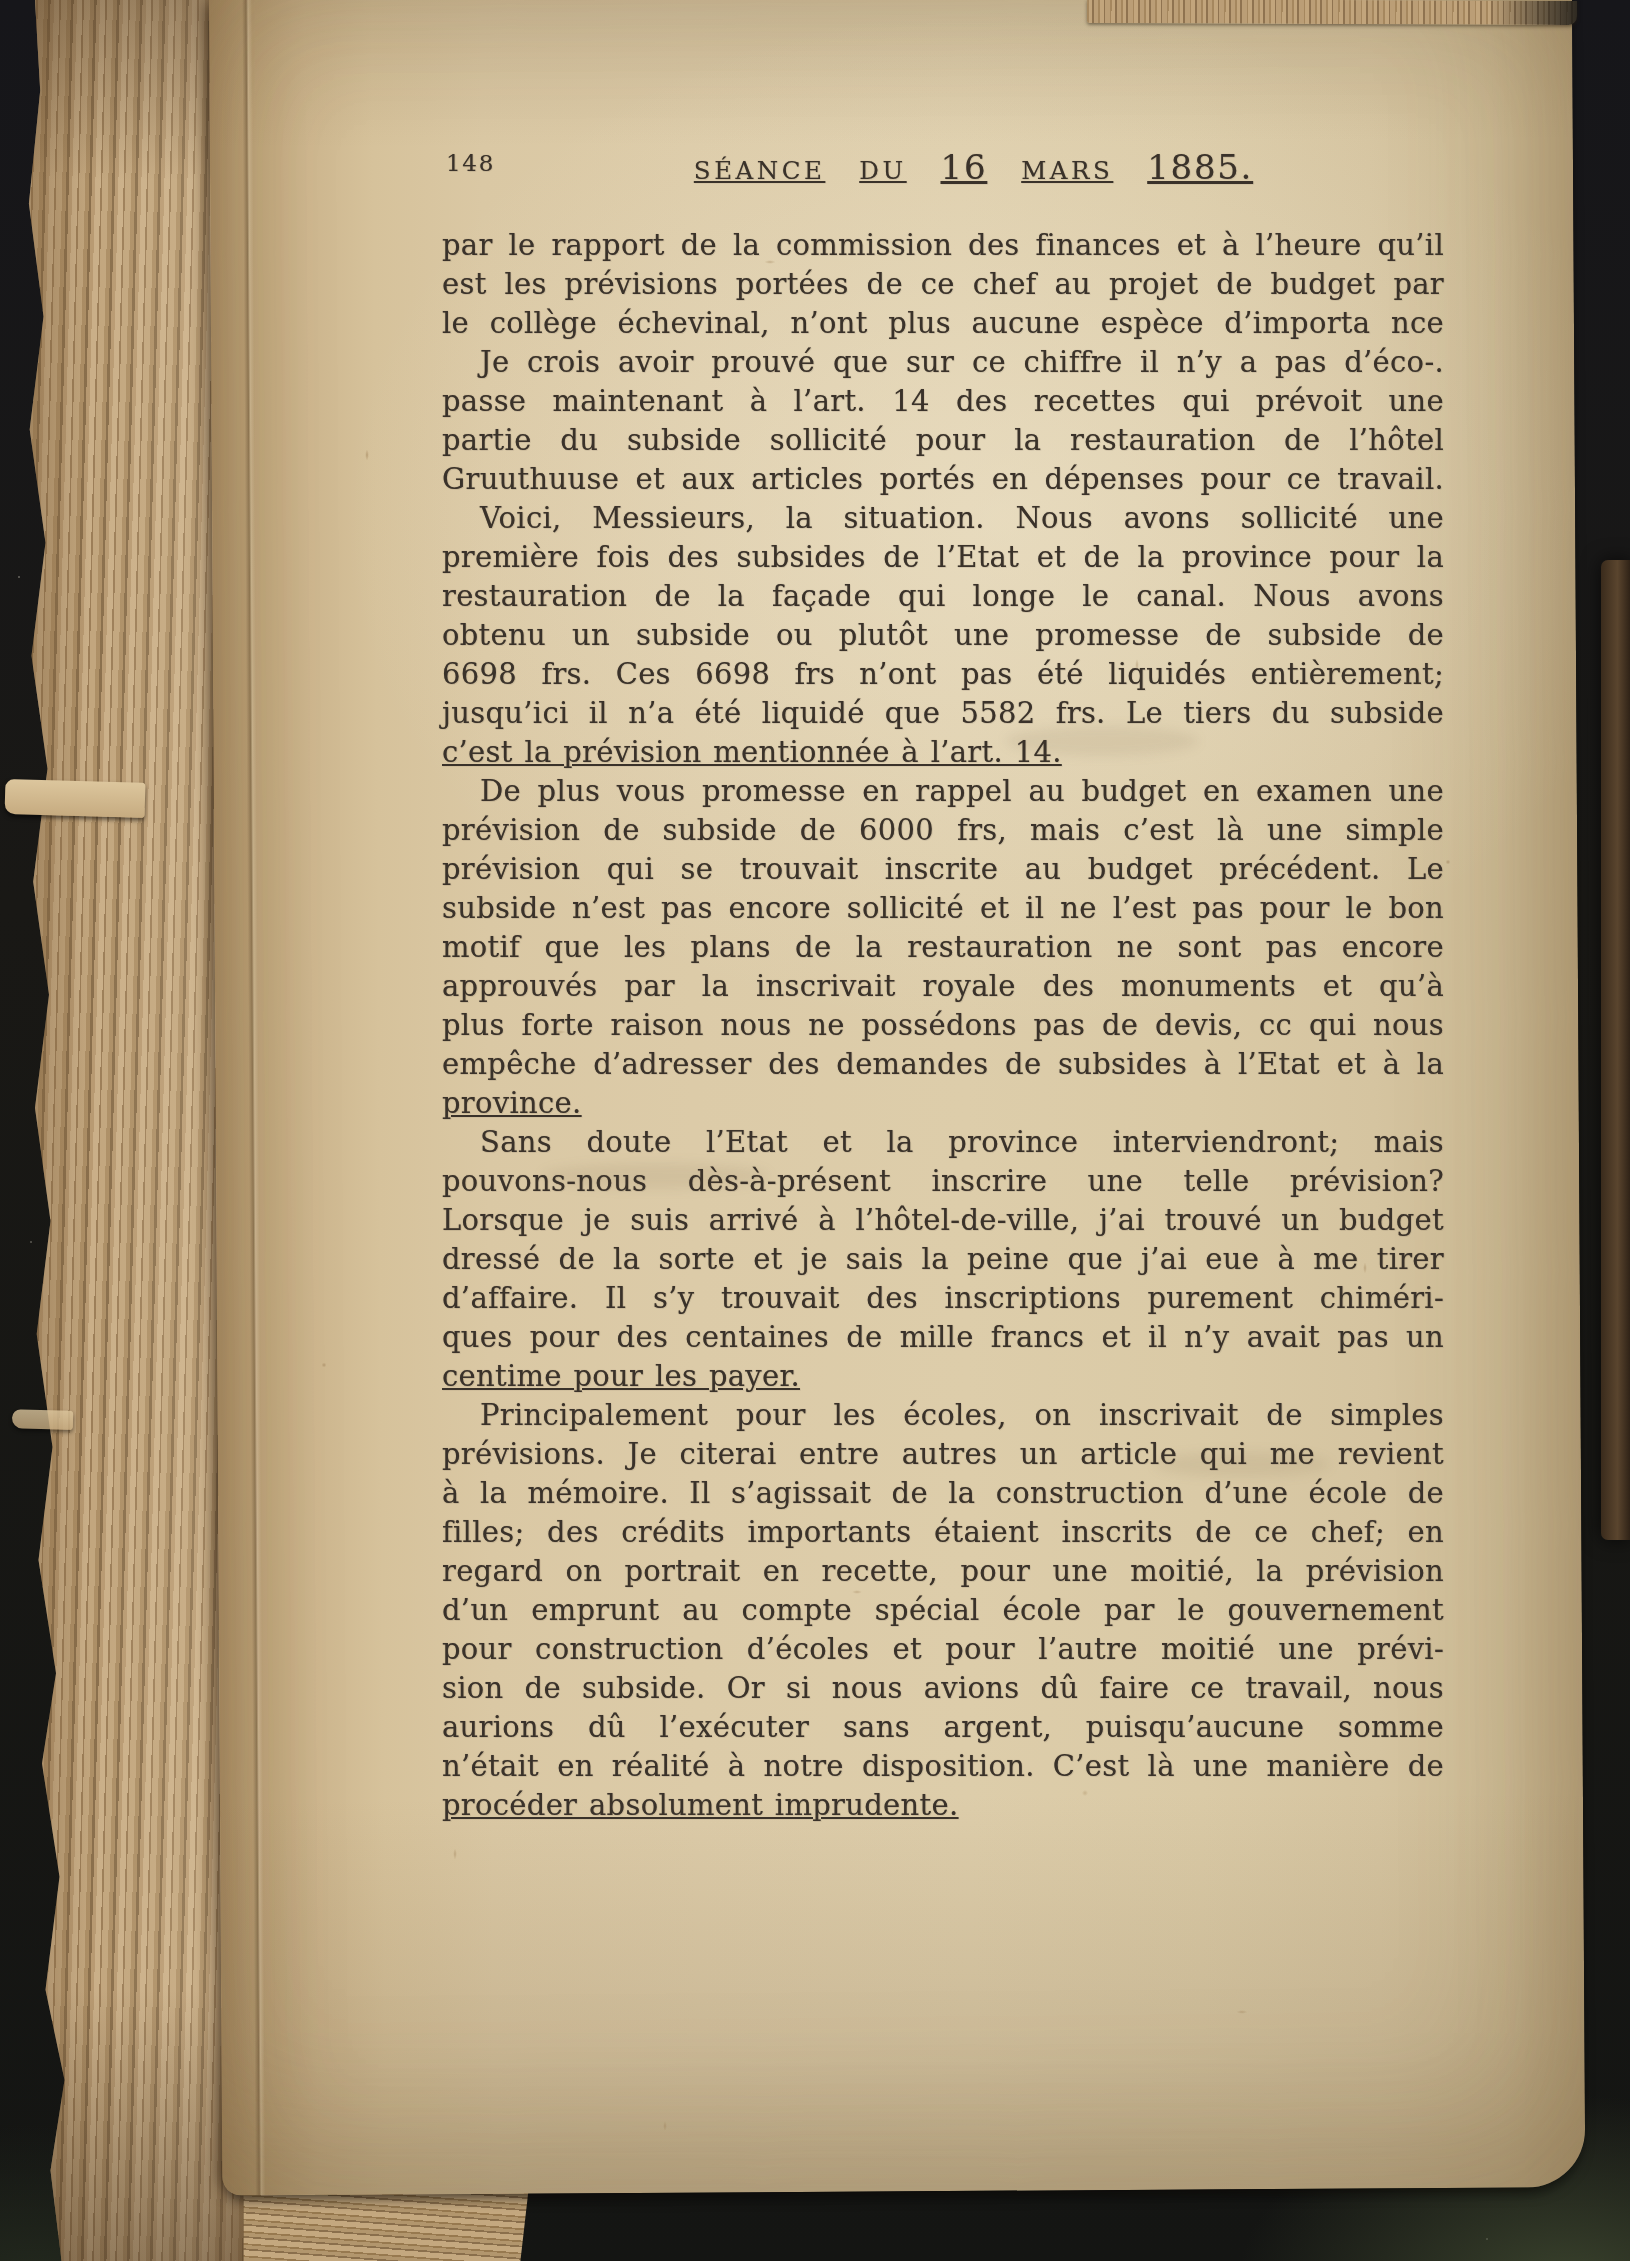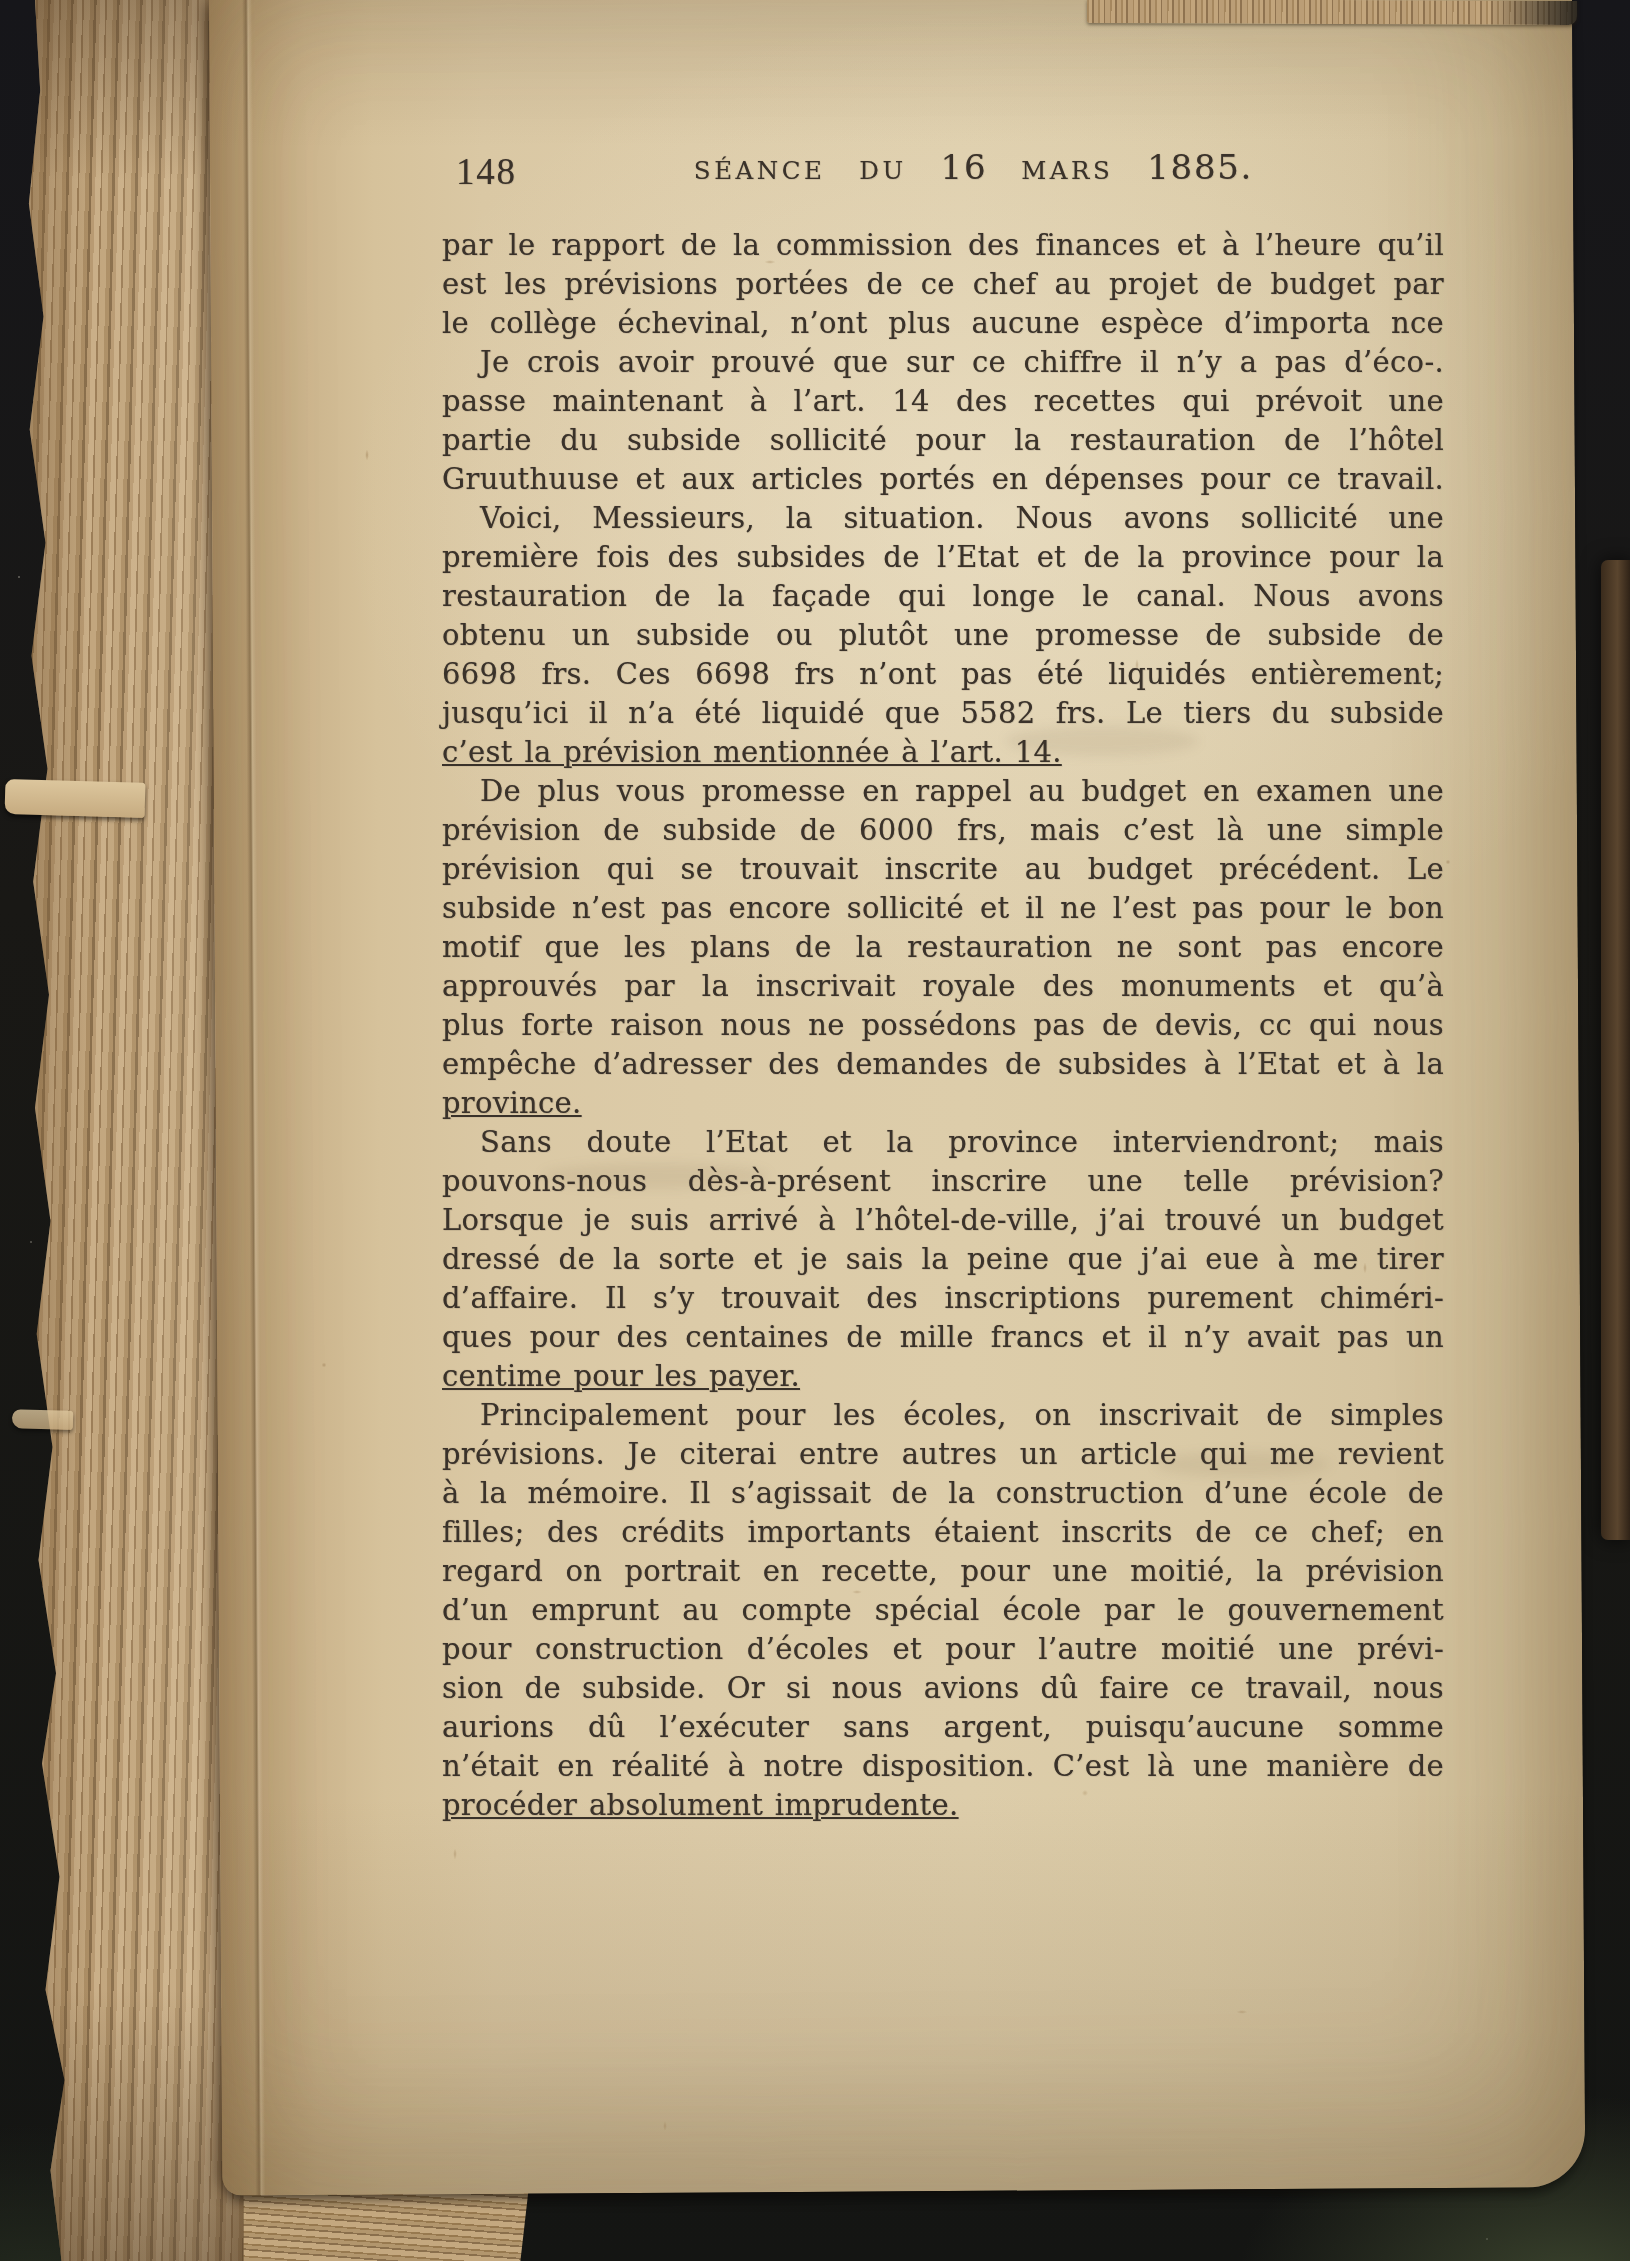--- a/index.html
+++ b/index.html
@@ -81,25 +81,25 @@
       repeating-linear-gradient(90deg,#a5875e 0 1.7px,#c2a57c 1.7px 5.2px,#8f7350 5.2px 7px,#bb9e76 7px 11.4px);
     border-radius:0 0 8.7px 2.6px;transform:rotate(.25deg);
     box-shadow:0 1.7px 3.5px rgba(40,28,14,.5);}
   
   .cover-right{position:absolute;left:1601px;top:560px;width:30px;height:980px;z-index:4;
     background:linear-gradient(90deg,#3a2b1c,#5a452e 55%,#2c2015);
     border-radius:7px 0 0 7px;box-shadow:0 0 19px rgba(0,0,0,.7);}
   
   .print{color:#3a322a;text-shadow:0 0 0.9px rgba(58,48,38,.45), 0.9px 0.9px 0 rgba(58,48,38,.07);}
   .header{position:absolute;left:442px;top:147px;width:1002px;height:45px;z-index:6;}
-  .page-num{position:absolute;left:14px;top:2.6px;font-size:37px;letter-spacing:1.7px;font-family:Liberation Serif, serif;}
+  .page-num{position:absolute;left:4px;top:2.6px;font-size:23px;letter-spacing:1.7px;}
   .running-title{position:absolute;left:61px;right:0;top:0;text-align:center;white-space:nowrap;}
   .t-sc{font-size:24.5px;letter-spacing:3.5px;}
   .t-num{font-size:34px;letter-spacing:1.7px;}
-  .running-title span{margin:0 17px;vertical-align:baseline;}
+  .running-title span{margin:0 17px;vertical-align:baseline;text-decoration:underline;}
   .text-block{position:absolute;left:442px;top:226px;width:1002px;z-index:6;}
   .line{font-size:29px;line-height:39px;height:39px;white-space:normal;
     text-align:justify;text-align-last:justify;letter-spacing:0.3px;word-spacing:2.2px;}
   .line.indent{padding-left:38px;}
   .line.plast{text-align-last:left;text-decoration:underline;}
 </style>
 </head>
 <body>
 
 <div class="backdrop"></div>

